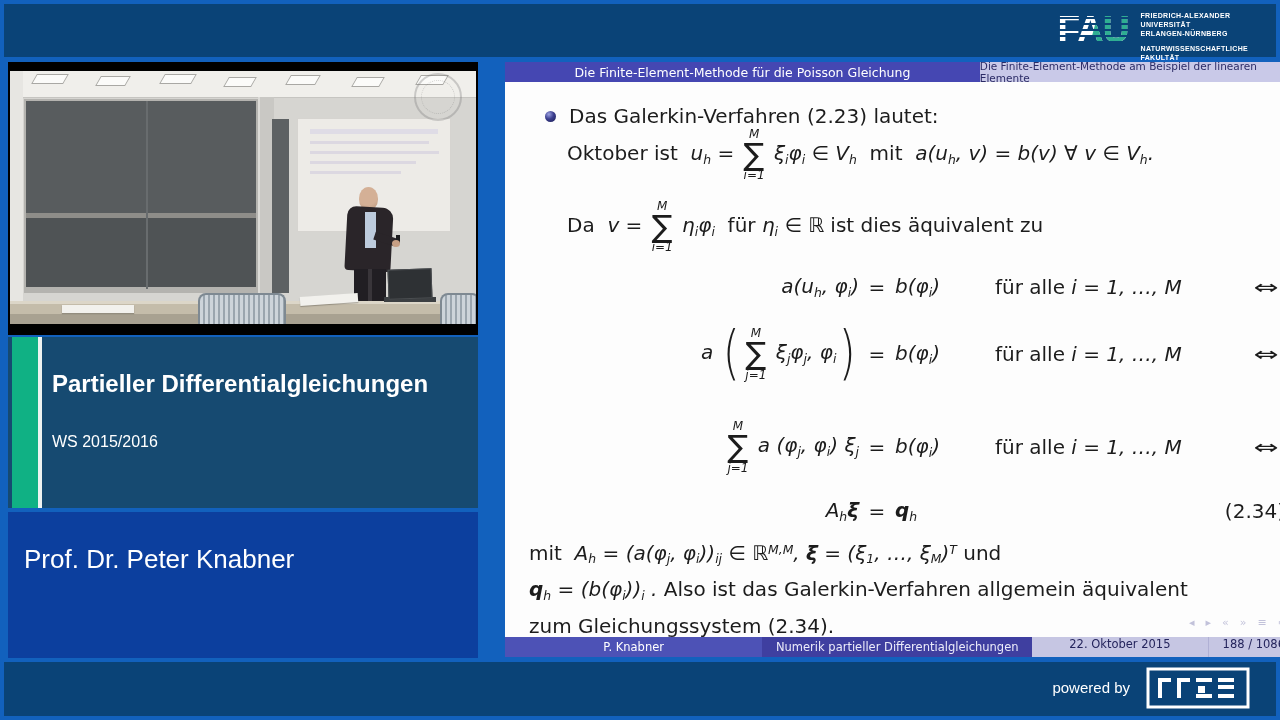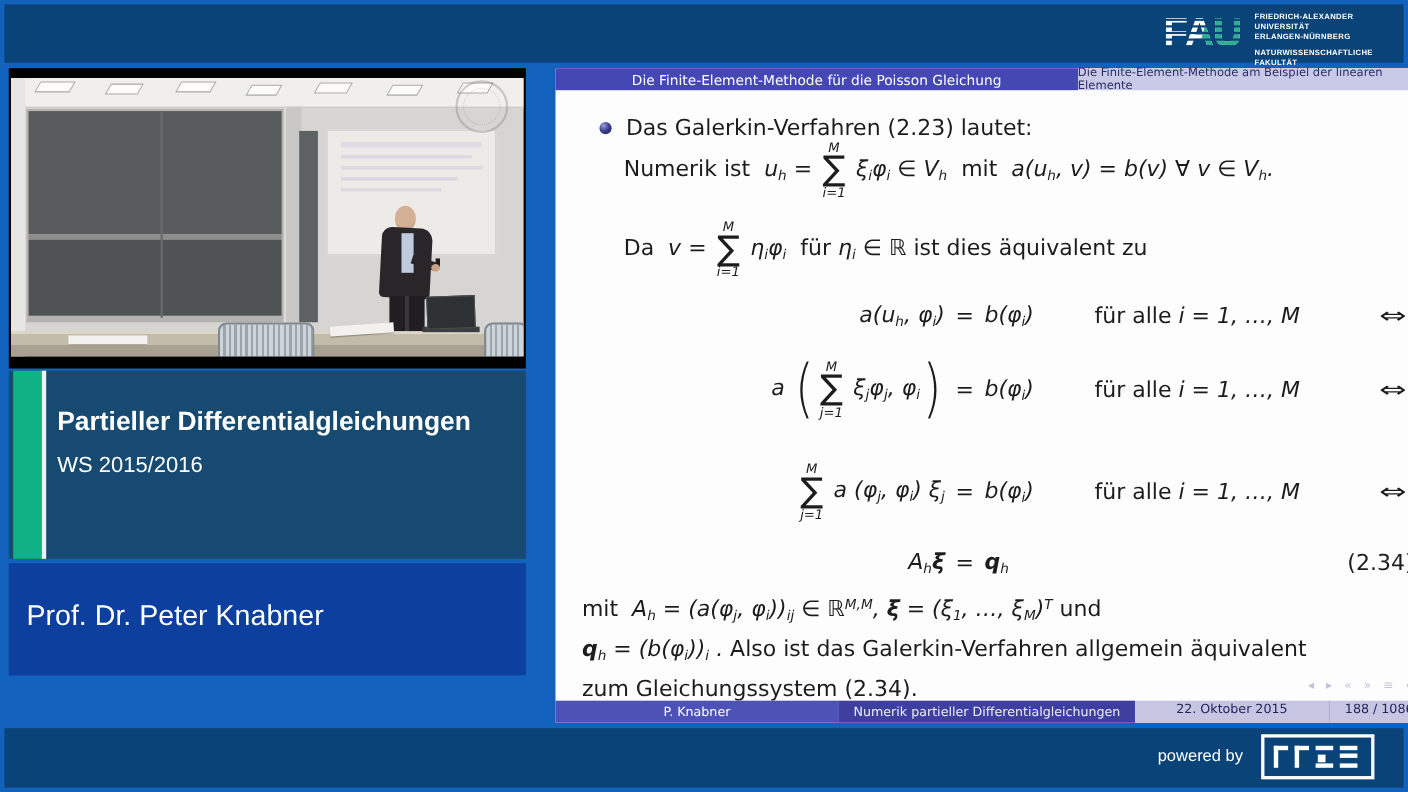--- a/index.html
+++ b/index.html
@@ -47,22 +47,22 @@
   .lap-base{width:52px;height:5px;background:#3c3f42;margin:-2px 0 0 -4px;}
   .papers{position:absolute;background:#f2f1ed;box-shadow:0 1px 1px rgba(0,0,0,.25);}
   .chair{position:absolute;top:222px;height:31px;border-radius:8px 8px 0 0;background:repeating-linear-gradient(90deg,#cdd4da 0 3px,#9aa5ae 3px 5px);border:2px solid #7e8992;border-bottom:none;box-sizing:border-box;}
 
   
   .title-panel{left:8px;top:337px;width:470px;height:171px;background:#164a71;}
   .green-bar{position:absolute;left:4px;top:0;width:26px;height:100%;background:#10b184;}
   .white-line{position:absolute;left:30px;top:0;width:4px;height:100%;background:#eef3f1;}
   .title-text{position:absolute;left:44px;top:28px;color:#fff;}
   .t-bold{font-size:24px;font-weight:bold;line-height:37px;}
-  .t-term{font-size:20px;line-height:37px;margin-top:3px;}
-  .author-panel{left:8px;top:512px;width:470px;height:102px;background:#0c3f9e;color:#fff;}
+  .t-term{font-size:16px;line-height:37px;margin-top:21px;}
+  .author-panel{left:8px;top:512px;width:470px;height:146px;background:#0c3f9e;color:#fff;}
   .lecturer-name{position:absolute;left:16px;top:32px;font-size:26px;}
   .chair-name{position:absolute;left:16px;top:84px;font-size:17px;}
 
   
   .slide-panel{left:505px;top:62px;width:794px;height:595px;background:#fdfdfd;}
   .slide-tabs{display:flex;height:20px;}
   .tab-left{width:59.8%;background:#4547b2;color:#fff;font-size:12.5px;display:flex;align-items:center;justify-content:center;font-family:"DejaVu Sans",sans-serif;}
   .tab-right{flex:1;background:#c9c9e8;color:#2c2c66;font-size:10.5px;display:flex;align-items:center;justify-content:center;font-family:"DejaVu Sans",sans-serif;}
   .slide-body{position:absolute;left:0;top:20px;right:0;bottom:20px;color:#1c1c1c;font-family:"DejaVu Sans",sans-serif;font-size:20px;}
   .bullet-row{position:absolute;left:40px;top:22px;display:flex;align-items:center;gap:13px;}
@@ -199,21 +199,21 @@
   <div class="abs slide-panel">
     <div class="slide-tabs">
       <div class="tab-left">Die Finite-Element-Methode für die Poisson Gleichung</div>
       <div class="tab-right">Die Finite-Element-Methode am Beispiel der linearen Elemente</div>
     </div>
     <div class="slide-body">
       <div class="bullet-row">
         <div class="bullet-sphere"></div>
         <div>Das Galerkin-Verfahren (2.23) lautet:</div>
       </div>
-      <div class="math line-gesucht"><span class="mup">Numerik ist  </span>u<sub>h</sub> = <span class="msum"><span class="msum-top">M</span><span class="msum-sig">∑</span><span class="msum-bot">i=1</span></span> ξ<sub>i</sub>φ<sub>i</sub> ∈ V<sub>h</sub><span class="mup">  mit  </span>a(u<sub>h</sub>, v) = b(v) ∀ v ∈ V<sub>h</sub>.</div>
+      <div class="math line-gesucht"><span class="mup">Oktober ist  </span>u<sub>h</sub> = <span class="msum"><span class="msum-top">M</span><span class="msum-sig">∑</span><span class="msum-bot">i=1</span></span> ξ<sub>i</sub>φ<sub>i</sub> ∈ V<sub>h</sub><span class="mup">  mit  </span>a(u<sub>h</sub>, v) = b(v) ∀ v ∈ V<sub>h</sub>.</div>
       <div class="math line-da"><span class="mup">Da  </span>v = <span class="msum"><span class="msum-top">M</span><span class="msum-sig">∑</span><span class="msum-bot">i=1</span></span> η<sub>i</sub>φ<sub>i</sub><span class="mup">  für </span>η<sub>i</sub> ∈ <span class="mup">ℝ ist dies äquivalent zu</span></div>
       <div class="eqs">
         <div class="eq-row r1">
           <span class="math eq-lhs">a(u<sub>h</sub>, φ<sub>i</sub>)</span>
           <span class="eq-eq">=</span>
           <span class="math">b(φ<sub>i</sub>)</span>
           <span class="math eq-cond"><span class="mup">für alle </span>i = 1, …, M</span>
           <span class="eq-arrow"><span>⇔</span></span>
         </div>
         <div class="eq-row r2">

